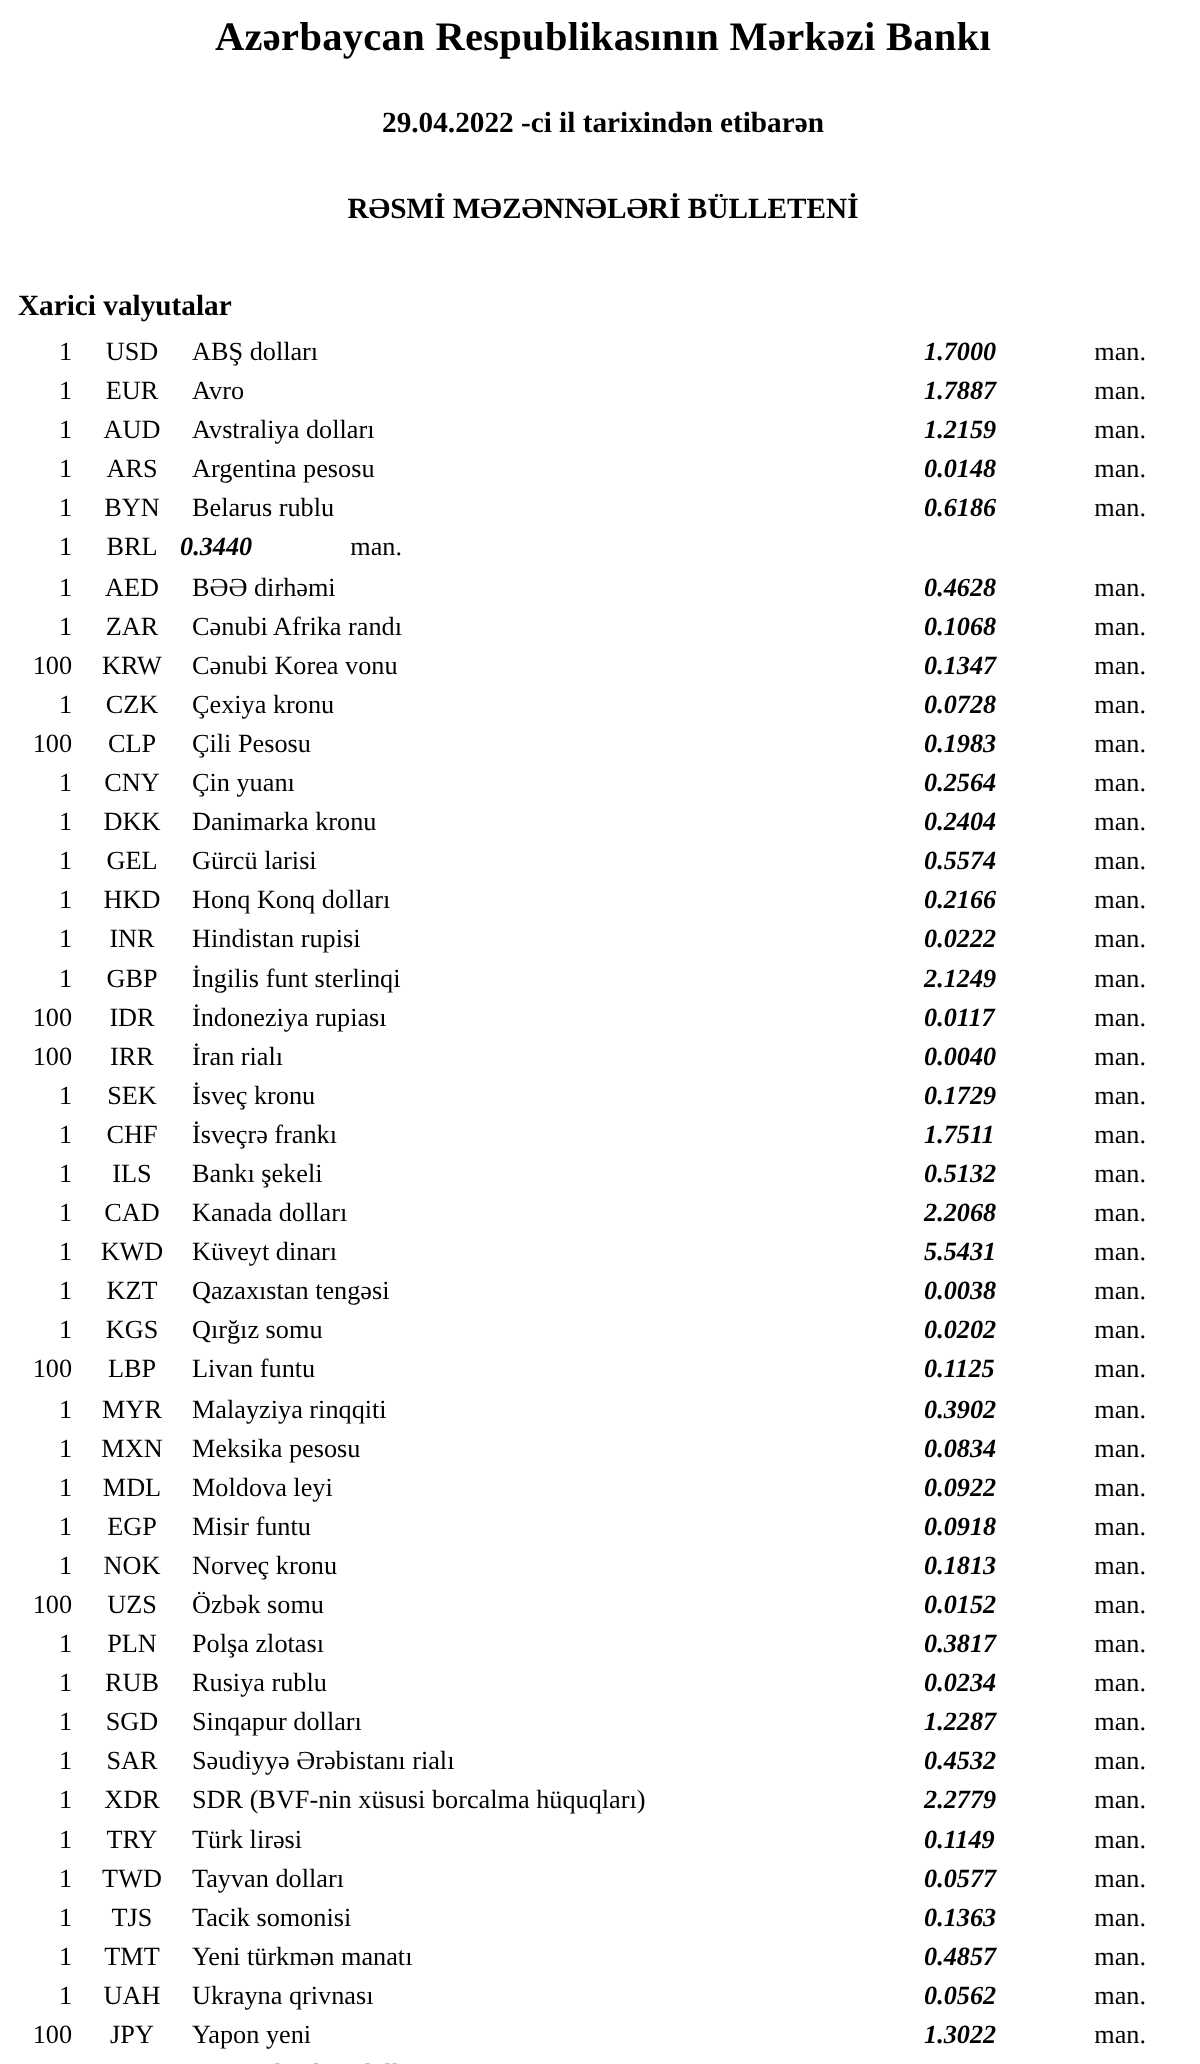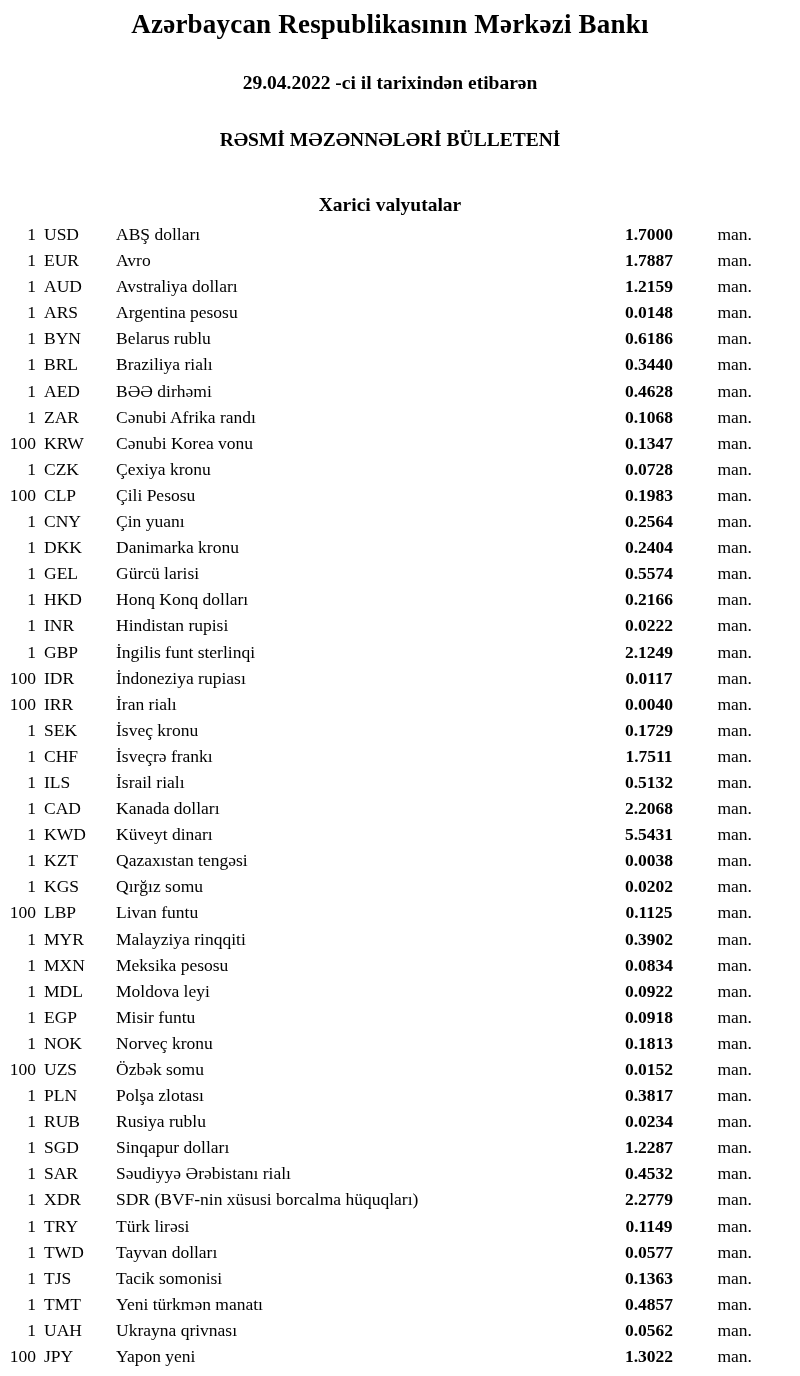--- a/index.html
+++ b/index.html
@@ -13,41 +13,42 @@
     overflow: hidden;
     color: #000000;
     font-family: "Liberation Serif", "DejaVu Serif", serif;
     -webkit-font-smoothing: antialiased;
   }
   .page {
     position: relative;
     width: 780px;
     height: 1376px;
     background: #ffffff;
+    padding-left: 12px;
   }
   .doc-header {
     padding-top: 9px;
     text-align: center;
   }
   .bank-title {
     margin: 0;
     font-size: 27px;
     line-height: 31px;
     font-weight: 700;
     letter-spacing: 0.2px;
   }
   .sub-line {
     font-size: 19.5px;
     line-height: 29px;
     font-weight: 700;
     margin-top: 28px;
   }
   .section-title {
     margin-top: 38px;
-    text-align: center;
+    text-align: left;
     font-size: 19.5px;
     line-height: 25px;
     font-weight: 700;
   }
   .rates-table {
     margin-top: 4px;
   }
   .row {
     display: flex;
     align-items: baseline;
@@ -57,31 +58,33 @@
     white-space: nowrap;
   }
   .qty {
     width: 36px;
     text-align: right;
     flex: 0 0 auto;
   }
   .code {
     width: 64px;
     margin-left: 8px;
+    text-align: center;
     flex: 0 0 auto;
   }
   .name {
     flex: 1 1 auto;
     margin-left: 8px;
     overflow: hidden;
   }
   .rate {
     width: 90px;
-    text-align: center;
+    text-align: left;
     font-weight: 700;
+    font-style: italic;
     flex: 0 0 auto;
   }
   .unit {
     width: 58px;
     padding-left: 17px;
     text-align: right;
     flex: 0 0 auto;
     box-sizing: border-box;
   }
 </style>
@@ -135,21 +138,20 @@
       <span class="qty">1</span>
       <span class="code">BYN</span>
       <span class="name">Belarus rublu</span>
       <span class="rate">0.6186</span>
       <span class="unit">man.</span>
     </div>
 
     <div class="row">
       <span class="qty">1</span>
       <span class="code">BRL</span>
-      <span class="name">Braziliya rialı</span>
       <span class="rate">0.3440</span>
       <span class="unit">man.</span>
     </div>
 
     <div class="row">
       <span class="qty">1</span>
       <span class="code">AED</span>
       <span class="name">BƏƏ dirhəmi</span>
       <span class="rate">0.4628</span>
       <span class="unit">man.</span>
@@ -263,21 +265,21 @@
       <span class="qty">1</span>
       <span class="code">CHF</span>
       <span class="name">İsveçrə frankı</span>
       <span class="rate">1.7511</span>
       <span class="unit">man.</span>
     </div>
 
     <div class="row">
       <span class="qty">1</span>
       <span class="code">ILS</span>
-      <span class="name">İsrail rialı</span>
+      <span class="name">Bankı şekeli</span>
       <span class="rate">0.5132</span>
       <span class="unit">man.</span>
     </div>
 
     <div class="row">
       <span class="qty">1</span>
       <span class="code">CAD</span>
       <span class="name">Kanada dolları</span>
       <span class="rate">2.2068</span>
       <span class="unit">man.</span>

